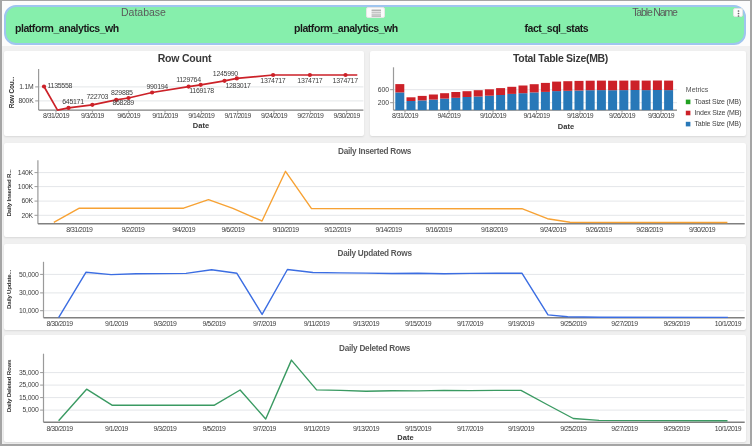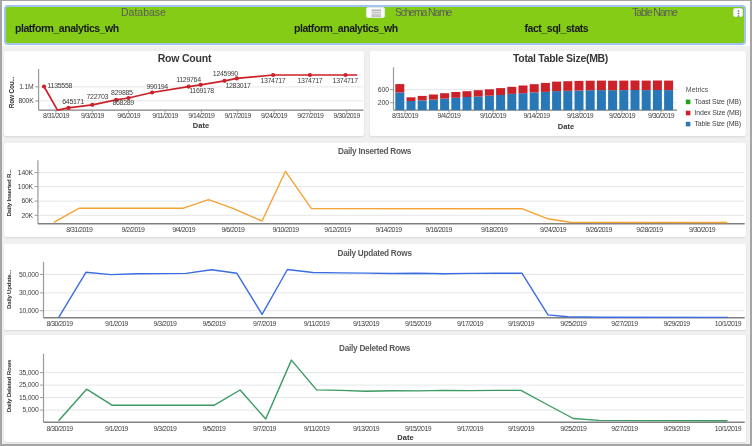--- a/index.html
+++ b/index.html
@@ -1,36 +1,35 @@
 <!DOCTYPE html>
 <html><head><meta charset="utf-8"><style>
 * { margin:0; padding:0; box-sizing:border-box; }
 html,body { width:752px; height:446px; background:#fff; overflow:hidden;
   font-family:"Liberation Sans", sans-serif; }
 #page { position:relative; width:752px; height:446px;
   border:2px solid #a5a5a5; border-top-width:1px; background:#f0f0f0; }
 .card { position:absolute; background:#fff; border-radius:2px; box-shadow:0 1px 2px rgba(0,0,0,0.10); }
 #topstrip { position:absolute; left:0; top:0; width:748px; height:44.5px; background:#fcfcfc; }
-#hdr { position:absolute; left:2px; top:4px; width:742px; height:40px; background:#84cc16;
-  border:2px solid #9fc5ef; border-radius:4px; }
+#hdr { position:absolute; left:2px; top:4px; width:742px; height:40px; background:#86efac;
+  border:2px solid #9fc5ef; border-radius:12px; }
 .hlab { position:absolute; top:-1px; font-size:10.5px; color:#5a5a5a; width:200px; text-align:center; }
 .hval { position:absolute; top:15.2px; font-size:10.5px; letter-spacing:-0.45px; font-weight:bold; color:#1a1a1a; width:260px; text-align:left; }
 #burger { position:absolute; left:359.5px; top:0px; width:19.5px; height:10.5px; background:#fbfbfb;
   border:1px solid #e6e6e6; border-radius:2px; }
 #kebab { position:absolute; left:727px; top:0.5px; width:10px; height:9.5px; background:#fcfcfc;
   border:1px solid #e3e3e3; border-radius:2px; }
 svg { position:absolute; left:0; top:0; }
 </style></head>
 <body>
 <div id="page">
   <div id="topstrip"></div>
   <div id="hdr">
     <div class="hlab" style="left:37.5px;">Database</div>
     <div class="hval" style="left:9px;">platform_analytics_wh</div>
-    <div class="hlab" style="left:317px; letter-spacing:-1.2px;">Schema Name</div>
     <div class="hval" style="left:288px;">platform_analytics_wh</div>
     <div class="hlab" style="left:548.5px; letter-spacing:-1.15px;">Table Name</div>
     <div class="hval" style="left:518.5px;">fact_sql_stats</div>
     <div id="burger">
         <svg width="19" height="10">
           <rect x="4.6" y="1.8" width="9.4" height="6.6" fill="#e8e8e8"></rect>
           <line x1="4.6" y1="2.2" x2="14" y2="2.2" stroke="#9c9c9c" stroke-width="1"></line>
           <line x1="4.6" y1="4.4" x2="14" y2="4.4" stroke="#b8b8b8" stroke-width="0.8"></line>
           <line x1="4.6" y1="6.3" x2="14" y2="6.3" stroke="#b8b8b8" stroke-width="0.8"></line>
           <line x1="4.6" y1="8.1" x2="14" y2="8.1" stroke="#9c9c9c" stroke-width="1"></line>

